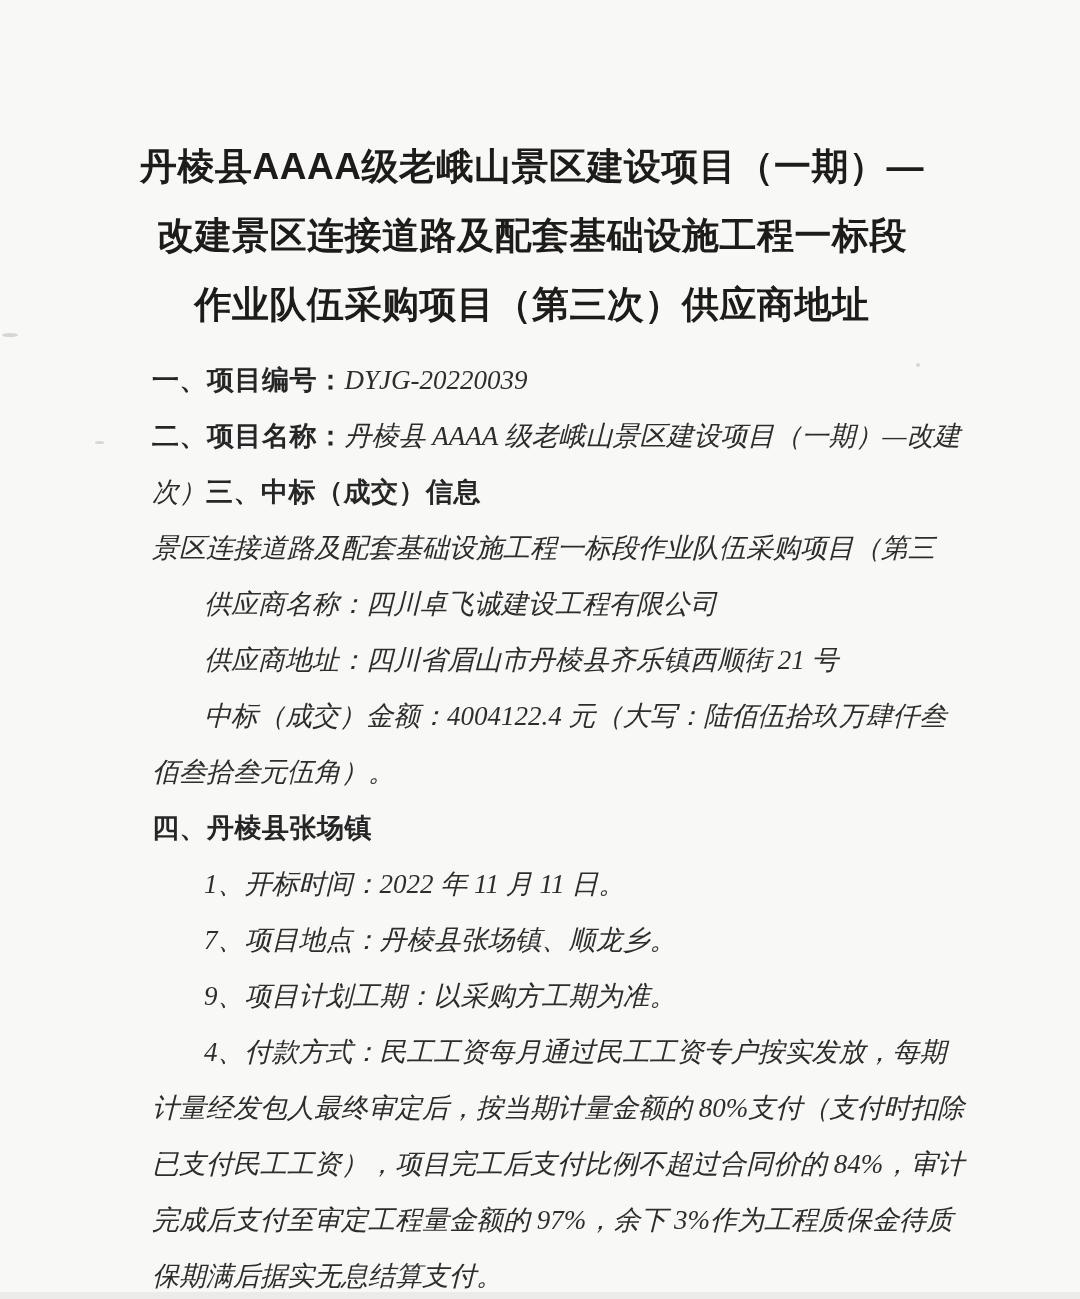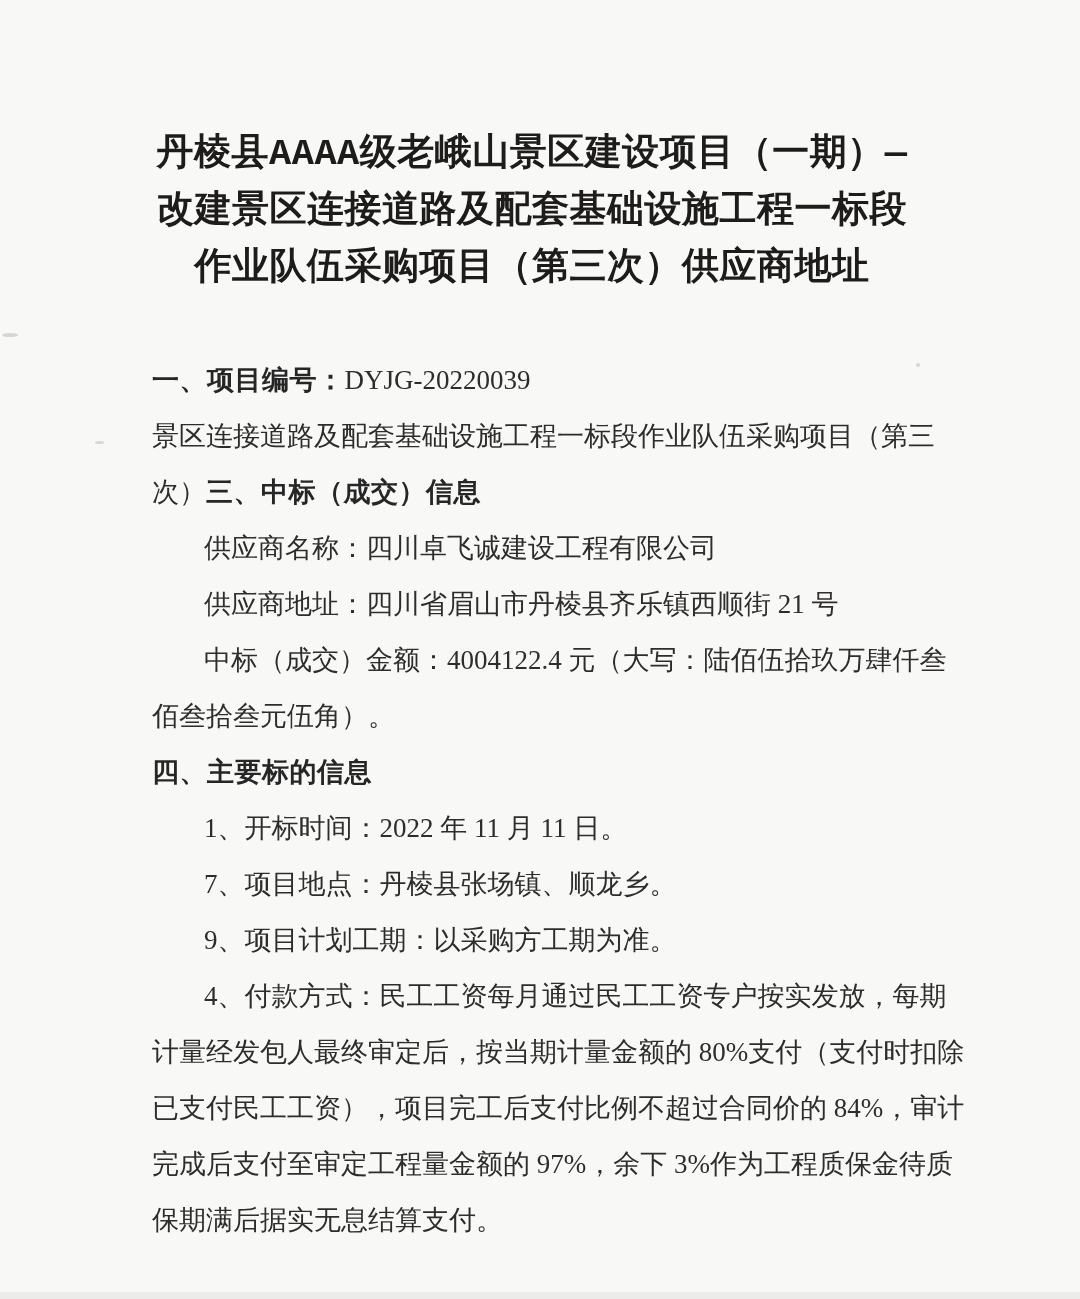--- a/index.html
+++ b/index.html
@@ -18,47 +18,49 @@
     inset: 0;
   }
   .doc-title {
     position: absolute;
     top: 126px;
     left: 0;
     width: 1064px;
     text-align: center;
   }
   .title-line {
-    font-family: Liberation Mono, monospace;
+    font-family: Liberation Sans, sans-serif;
     font-weight: 700;
     font-size: 37px;
     line-height: 57px;
     color: var(--title-color, #1d1c1a);
     letter-spacing: 0.5px;
     white-space: nowrap;
+    margin-top: 12px;
   }
   .doc-body {
     position: absolute;
     top: 352px;
     left: 152px;
     width: 790px;
   }
   .line {
     font-family: "Liberation Serif", "DejaVu Serif", serif;
     font-size: 27px;
     line-height: 56px;
     height: 56px;
     color: var(--text-color, #2e2d2b);
     white-space: nowrap;
   }
   .line.indent {
     padding-left: 52px;
   }
   .seg-body {
     font-family: "Liberation Serif", "DejaVu Serif", serif;
+    font-style: italic;
   }
   .seg-heading {
     font-family: Liberation Sans, sans-serif;
     font-weight: 700;
     color: var(--heading-color, #262626);
     letter-spacing: 0.5px;
   }
   
   .speck {
     position: absolute;
@@ -84,27 +86,28 @@
 <div class="page">
 
   <div class="doc-title">
     <div class="title-line">丹棱县AAAA级老峨山景区建设项目（一期）—</div>
     <div class="title-line">改建景区连接道路及配套基础设施工程一标段</div>
     <div class="title-line">作业队伍采购项目（第三次）供应商地址</div>
   </div>
 
   <div class="doc-body">
       <div class="line"><span class="seg-heading">一、项目编号：</span><span class="seg-body">DYJG-20220039</span></div>
+      <div class="line"><span class="seg-heading">二、项目名称：</span><span class="seg-body">丹棱县 AAAA 级老峨山景区建设项目（一期）—改建</span></div>
+      <div class="line"><span class="seg-body">次）</span><span class="seg-heading">三、中标（成交）信息</span></div>
       <div class="line"><span class="seg-body">景区连接道路及配套基础设施工程一标段作业队伍采购项目（第三</span></div>
-      <div class="line"><span class="seg-body">次）</span><span class="seg-heading">三、中标（成交）信息</span></div>
       <div class="line indent"><span class="seg-body">供应商名称：四川卓飞诚建设工程有限公司</span></div>
       <div class="line indent"><span class="seg-body">供应商地址：四川省眉山市丹棱县齐乐镇西顺街 21 号</span></div>
       <div class="line indent"><span class="seg-body">中标（成交）金额：4004122.4 元（大写：陆佰伍拾玖万肆仟叁</span></div>
       <div class="line"><span class="seg-body">佰叁拾叁元伍角）。</span></div>
-      <div class="line"><span class="seg-heading">四、主要标的信息</span></div>
+      <div class="line"><span class="seg-heading">四、丹棱县张场镇</span></div>
       <div class="line indent"><span class="seg-body">1、开标时间：2022 年 11 月 11 日。</span></div>
       <div class="line indent"><span class="seg-body">7、项目地点：丹棱县张场镇、顺龙乡。</span></div>
       <div class="line indent"><span class="seg-body">9、项目计划工期：以采购方工期为准。</span></div>
       <div class="line indent"><span class="seg-body">4、付款方式：民工工资每月通过民工工资专户按实发放，每期</span></div>
       <div class="line"><span class="seg-body">计量经发包人最终审定后，按当期计量金额的 80%支付（支付时扣除</span></div>
       <div class="line"><span class="seg-body">已支付民工工资），项目完工后支付比例不超过合同价的 84%，审计</span></div>
       <div class="line"><span class="seg-body">完成后支付至审定工程量金额的 97%，余下 3%作为工程质保金待质</span></div>
       <div class="line"><span class="seg-body">保期满后据实无息结算支付。</span></div>
     </div>
 

